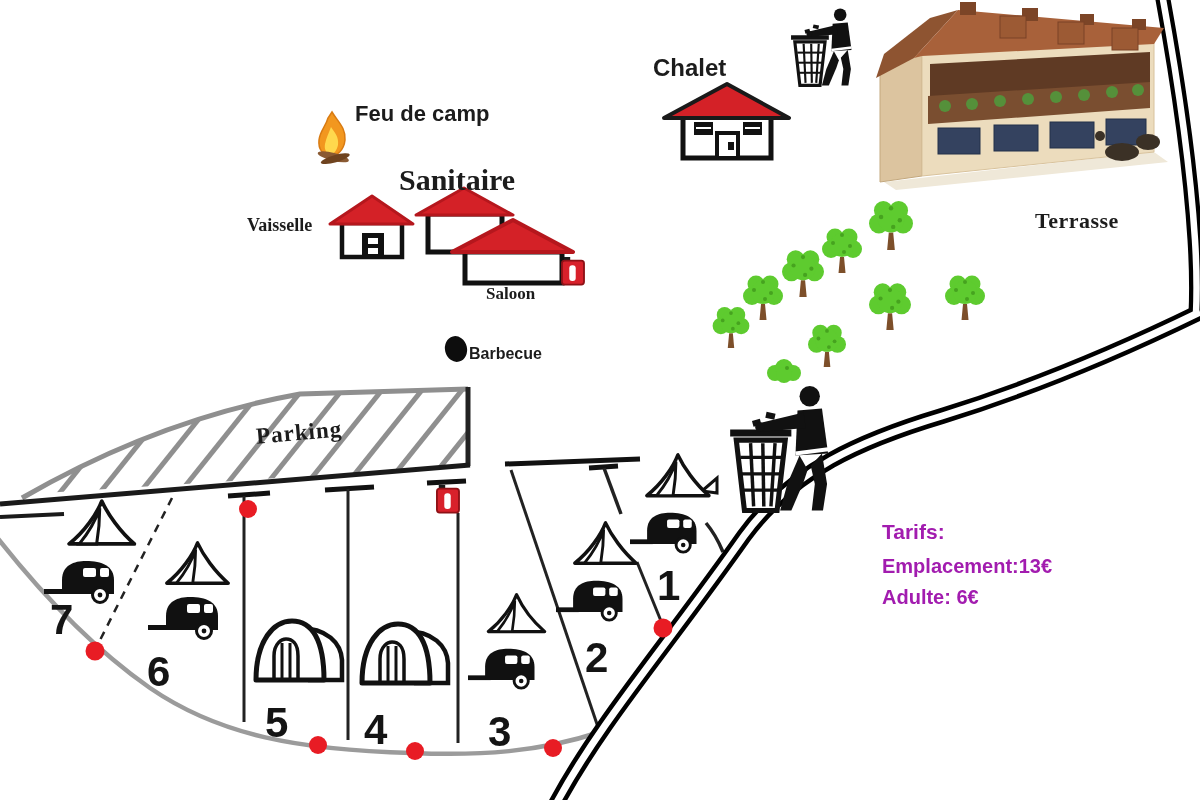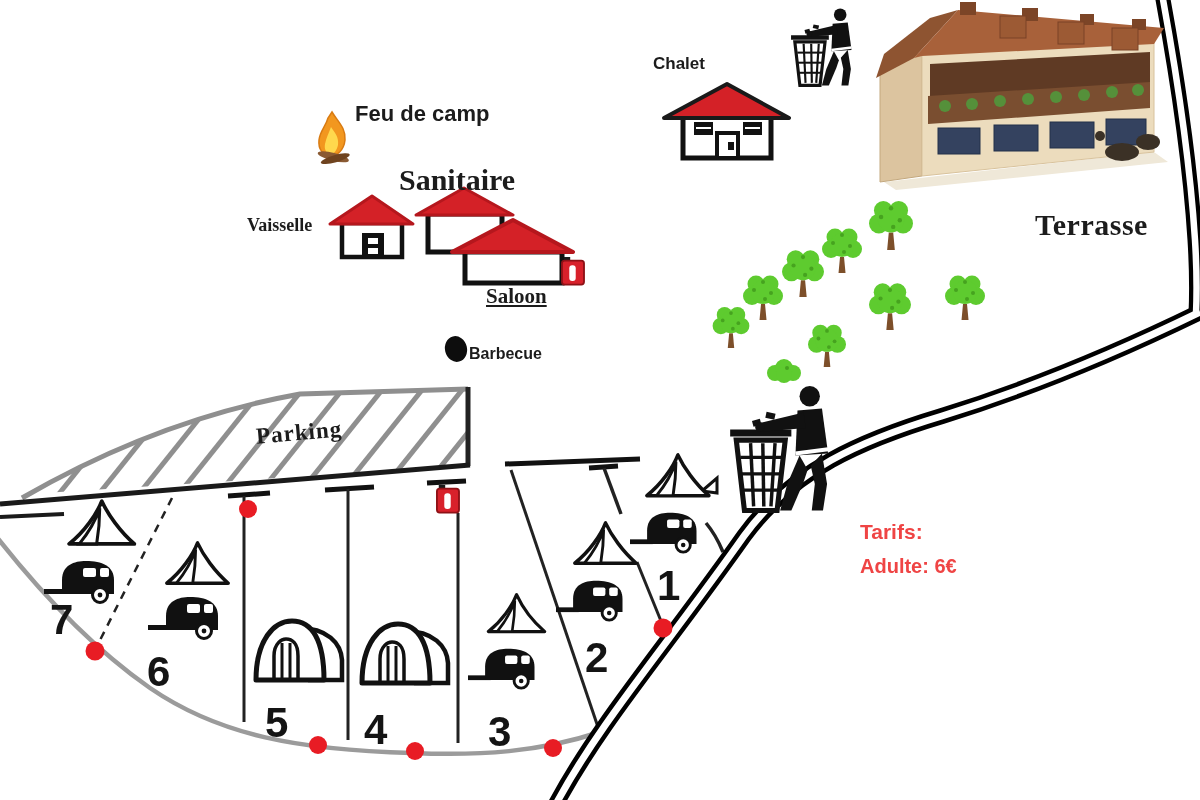--- a/index.html
+++ b/index.html
@@ -3,21 +3,21 @@
 <meta charset="utf-8">
 <style>
   html,body{margin:0;padding:0;background:#ffffff;}
   .canvas{position:relative;width:1200px;height:800px;background:#fff;overflow:hidden;
           font-family:"Liberation Sans",sans-serif;}
   .map-svg{position:absolute;left:0;top:0;width:1200px;height:800px;}
   .lbl{position:absolute;color:#1c1c1c;white-space:pre;}
   .lbl-sans{font-family:"Liberation Sans",sans-serif;font-weight:700;}
   .lbl-serif{font-family:"Liberation Serif",serif;font-weight:700;}
   .pitch-num{position:absolute;font:700 42px "Liberation Sans",sans-serif;color:#141414;}
-  .tarifs{position:absolute;left:860px;top:520px;color:#ef4444;}
+  .tarifs{position:absolute;left:882px;top:520px;color:#a21caf;}
   .tarifs .head{font:700 21px "Liberation Sans",sans-serif;margin-bottom:7px;}
   .tarifs .line{font:700 20px "Liberation Sans",sans-serif;line-height:31px;white-space:pre;}
 </style>
 </head>
 <body>
 
 <div class="canvas">
 
 <svg class="map-svg" viewBox="0 0 1200 800">
   <defs>
@@ -250,32 +250,33 @@
     <circle cx="415" cy="751" r="9"></circle>
     <circle cx="553" cy="748" r="9"></circle>
   </g>
 
   <use href="#ext" transform="translate(436,485) scale(0.92)"></use>
 </svg>
 
 <div class="lbl lbl-sans" style="left:355px;top:101px;font-size:22px;">Feu de camp</div>
 <div class="lbl lbl-serif" style="left:399px;top:163px;font-size:30px;">Sanitaire</div>
 <div class="lbl lbl-serif" style="left:247px;top:215px;font-size:18px;">Vaisselle</div>
-<div class="lbl lbl-serif" style="left:486px;top:284px;font-size:21px;text-decoration:underline;">Saloon</div>
-<div class="lbl lbl-sans" style="left:653px;top:54px;font-size:17px;">Chalet</div>
-<div class="lbl lbl-serif" style="left:1035px;top:208px;font-size:30px;letter-spacing:.5px;">Terrasse</div>
+<div class="lbl lbl-serif" style="left:486px;top:284px;font-size:17px;">Saloon</div>
+<div class="lbl lbl-sans" style="left:653px;top:54px;font-size:24px;">Chalet</div>
+<div class="lbl lbl-serif" style="left:1035px;top:208px;font-size:22px;letter-spacing:.5px;">Terrasse</div>
 <div class="lbl lbl-sans" style="left:469px;top:345px;font-size:16px;">Barbecue</div>
 <div class="lbl lbl-serif" style="left:256px;top:420px;font-size:23px;letter-spacing:1px;transform:rotate(-5deg);">Parking</div>
 
 <div class="pitch-num" style="left:657px;top:562px;">1</div>
 <div class="pitch-num" style="left:585px;top:634px;">2</div>
 <div class="pitch-num" style="left:488px;top:708px;">3</div>
 <div class="pitch-num" style="left:364px;top:706px;">4</div>
 <div class="pitch-num" style="left:265px;top:699px;">5</div>
 <div class="pitch-num" style="left:147px;top:648px;">6</div>
 <div class="pitch-num" style="left:50px;top:596px;">7</div>
 
 <div class="tarifs">
   <div class="head">Tarifs:</div>
+  <div class="line">Emplacement:13€</div>
   <div class="line">Adulte: 6€</div>
 </div>
 
 </div>
 
 </body></html>

